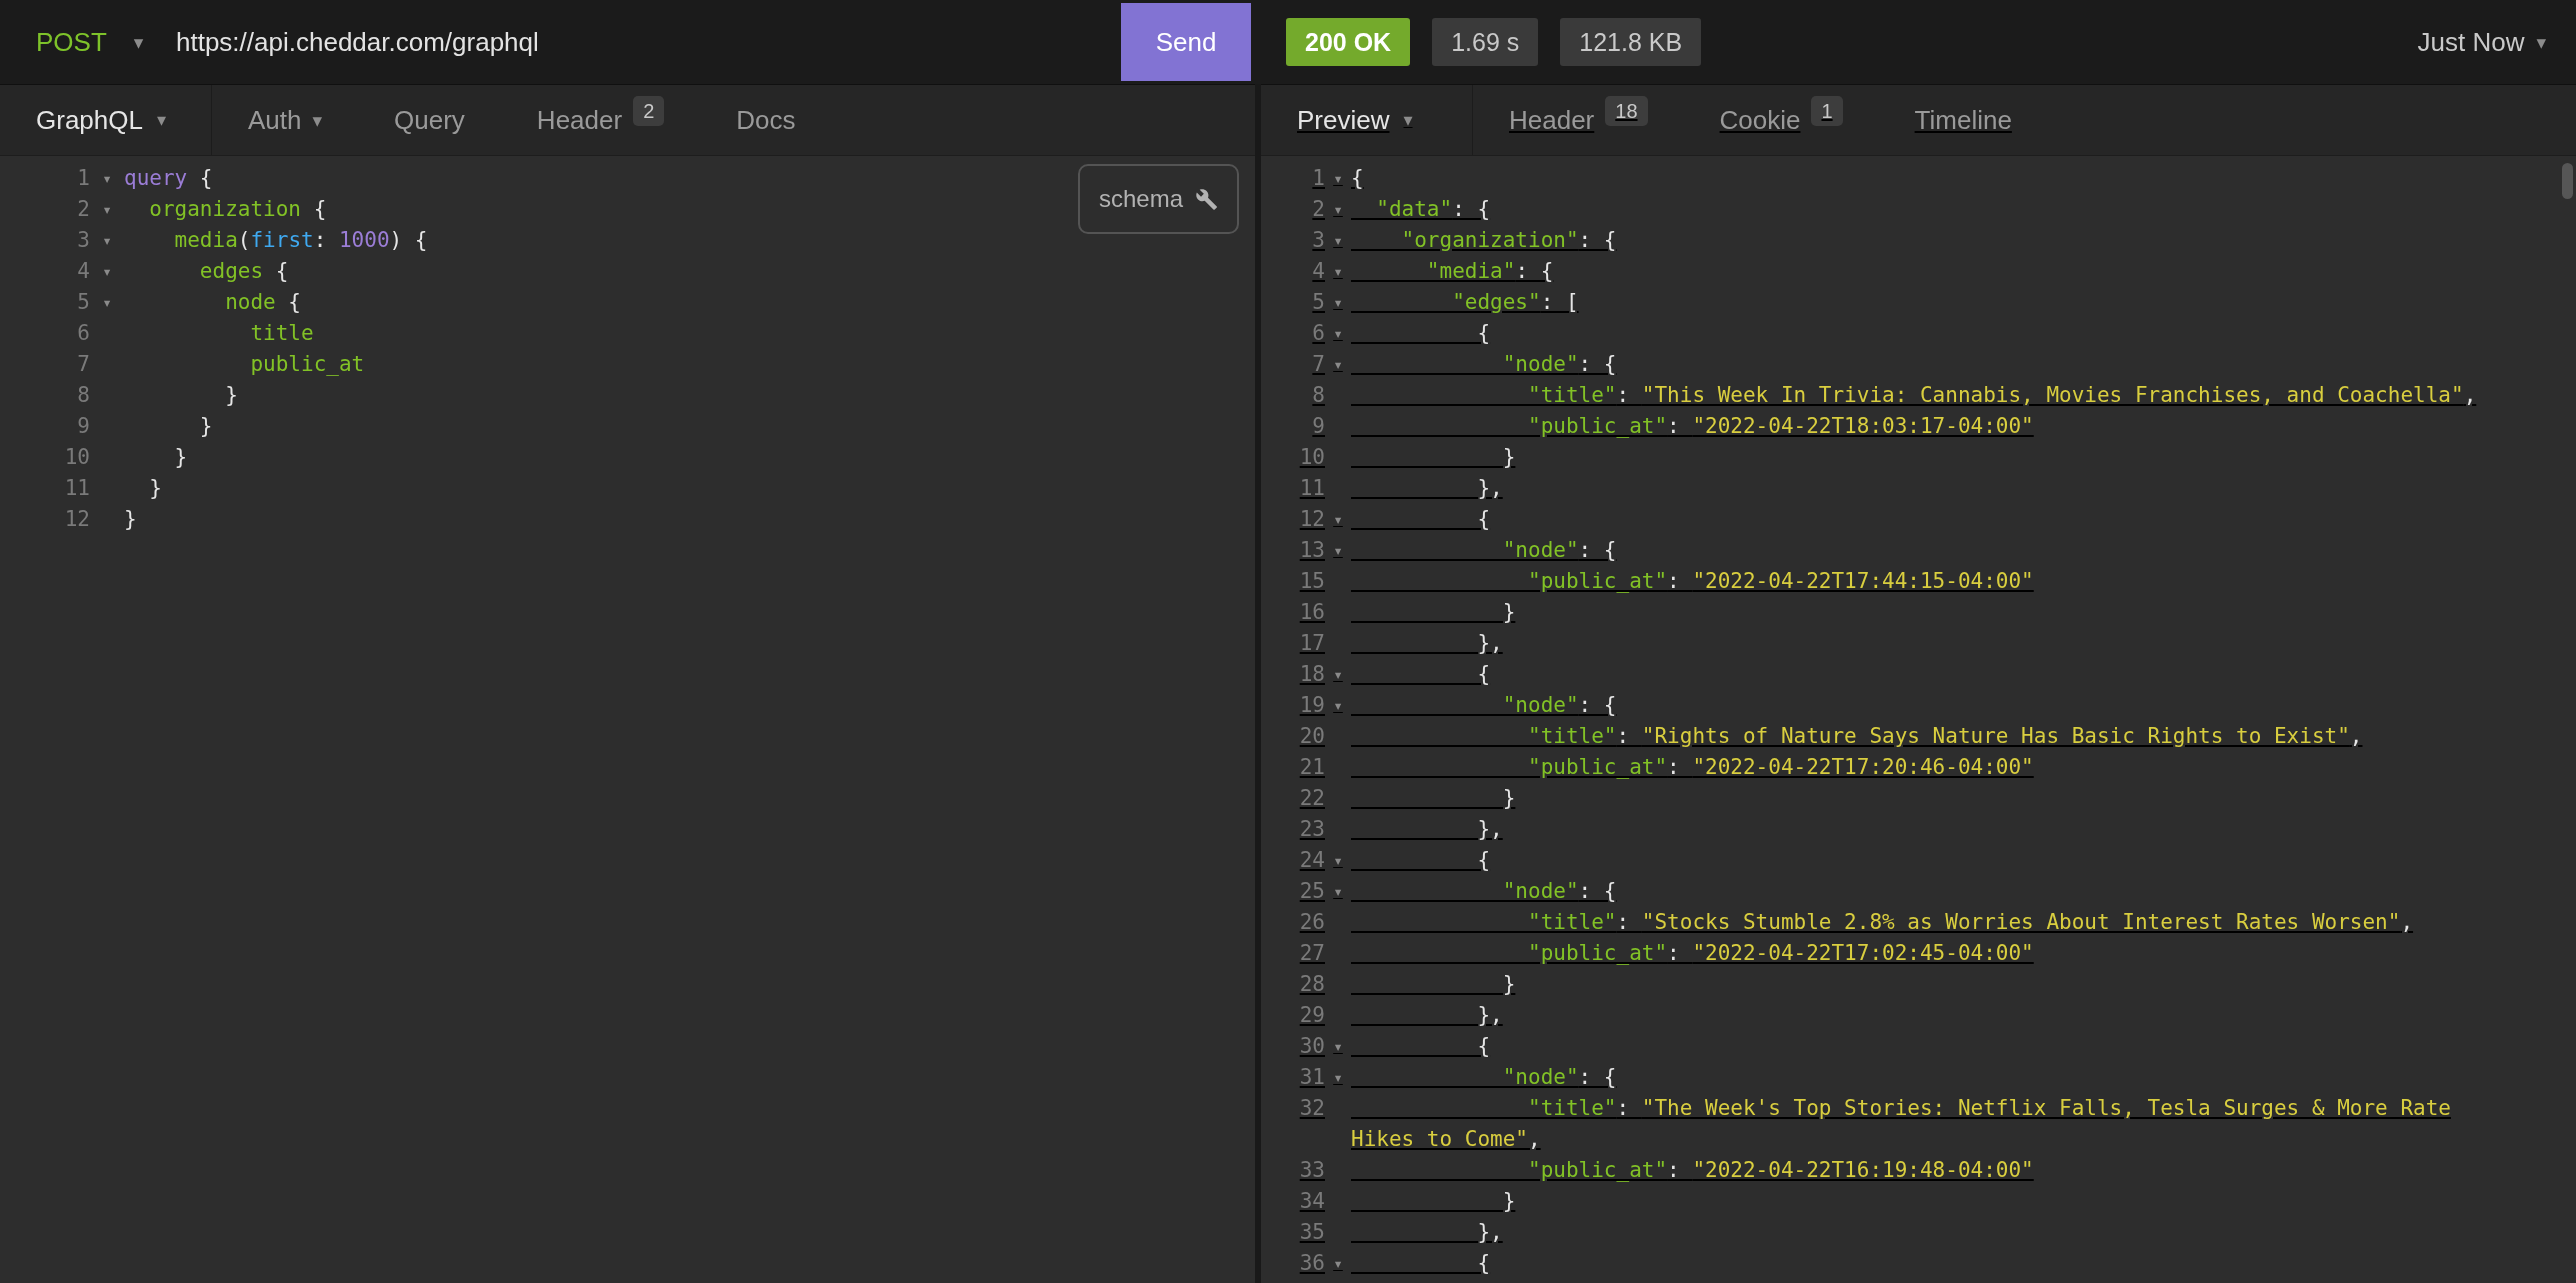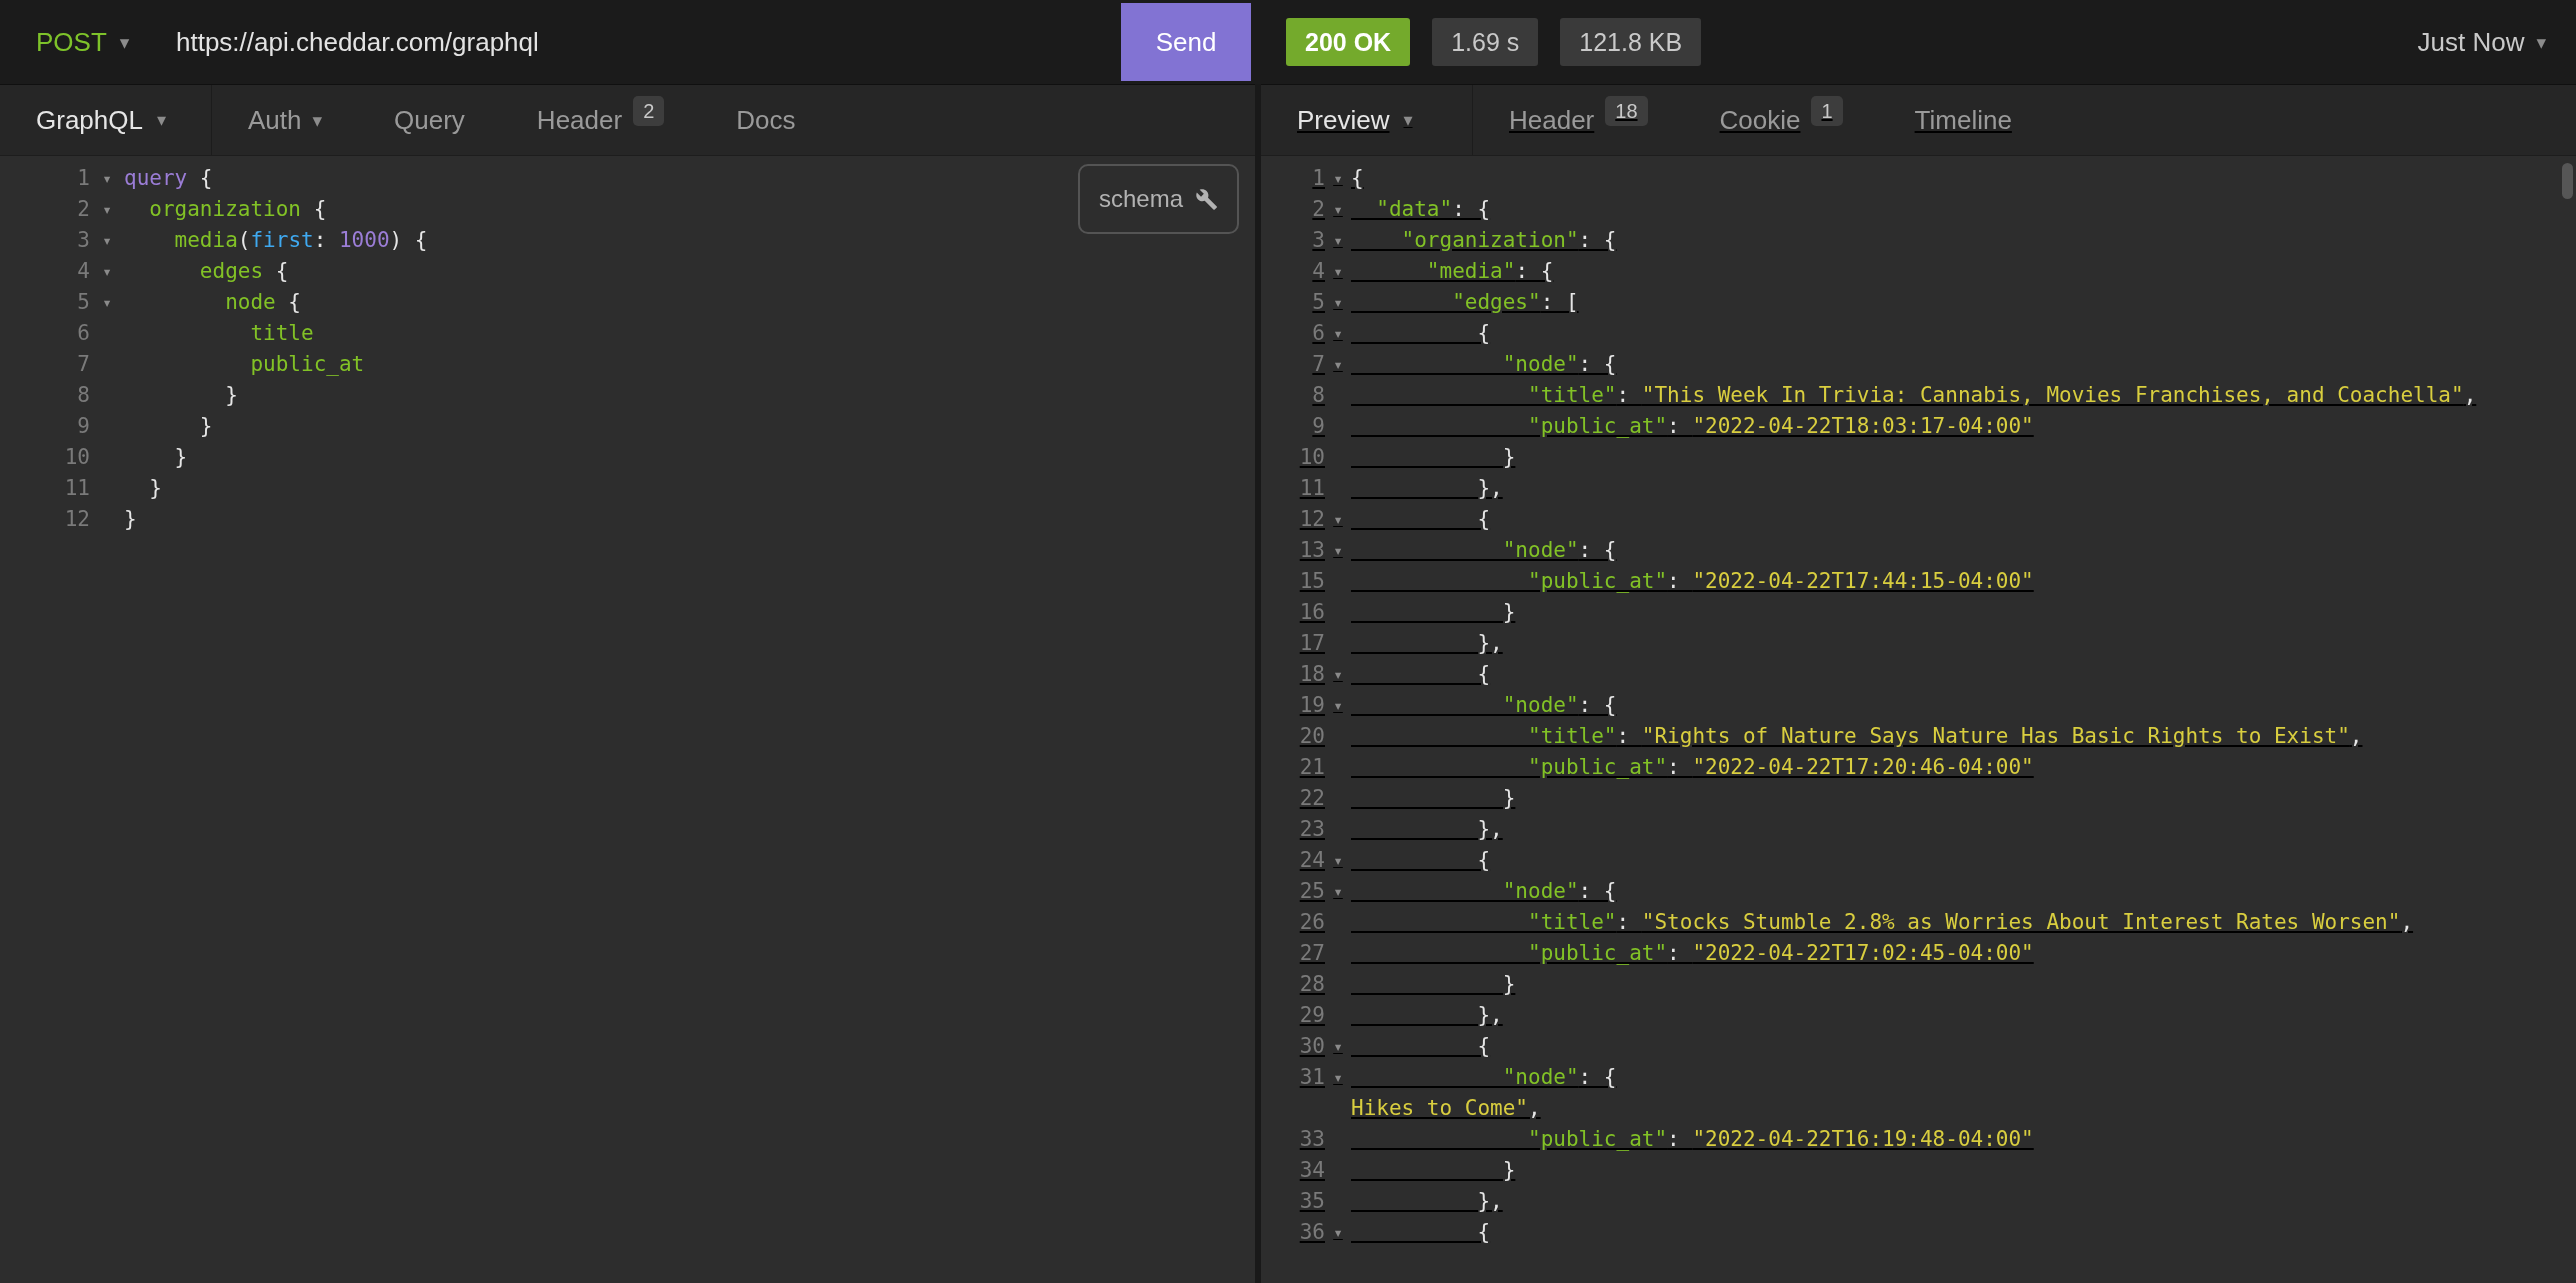--- a/index.html
+++ b/index.html
@@ -1,21 +1,21 @@
 <!DOCTYPE html>
 <html><head>
 <meta charset="utf-8">
 <style>
   * { margin:0; padding:0; box-sizing:border-box; }
   html,body { width:2576px; height:1283px; overflow:hidden; background:#2d2d2d;
               font-family:"Liberation Sans", sans-serif; }
 
   
   .topbar { position:relative; height:84px; background:#1b1b1b; width:100%; }
-  .method { position:absolute; left:36px; top:0; height:84px; display:flex; align-items:center; gap:13px;
+  .method { position:absolute; left:36px; top:0; height:84px; display:flex; align-items:center; gap:27px;
             color:#7ec32a; font-size:26px; cursor:pointer; }
   .caret { color:#8c8c8c; font-size:19px; }
   .url { position:absolute; left:176px; top:0; height:84px; display:flex; align-items:center;
          color:#e3e3e3; font-size:26px; }
   .send { position:absolute; left:1121px; top:3px; width:130px; height:78px; background:#8273d3;
           border:none; color:#ffffff; font-size:26px; font-family:"Liberation Sans",sans-serif; cursor:pointer; }
   .resp-meta { position:absolute; left:1286px; top:18px; display:flex; gap:22px; }
   .badge { height:48px; display:flex; align-items:center; padding:0 19px; background:#3a3a3a;
            color:#c9c9c9; font-size:25px; border-radius:3px; }
   .badge.status { background:#74aa2c; color:#ffffff; font-weight:bold; }
@@ -347,20 +347,25 @@
           <span class="ln">30</span>
           <span class="fold">▾</span>
           <span class="code"><span class="tok-p">          {</span></span>
         </div>
         <div class="code-line">
           <span class="ln">31</span>
           <span class="fold">▾</span>
           <span class="code"><span class="tok-key">            "node"</span><span class="tok-p">: {</span></span>
         </div>
         <div class="code-line">
+          <span class="ln">32</span>
+          <span class="fold"></span>
+          <span class="code"><span class="tok-key">              "title"</span><span class="tok-p">: </span><span class="tok-str">"The Week's Top Stories: Netflix Falls, Tesla Surges &amp; More Rate</span></span>
+        </div>
+        <div class="code-line">
           <span class="ln"></span>
           <span class="fold"></span>
           <span class="code"><span class="tok-str">Hikes to Come"</span><span class="tok-p">,</span></span>
         </div>
         <div class="code-line">
           <span class="ln">33</span>
           <span class="fold"></span>
           <span class="code"><span class="tok-key">              "public_at"</span><span class="tok-p">: </span><span class="tok-str">"2022-04-22T16:19:48-04:00"</span></span>
         </div>
         <div class="code-line">

